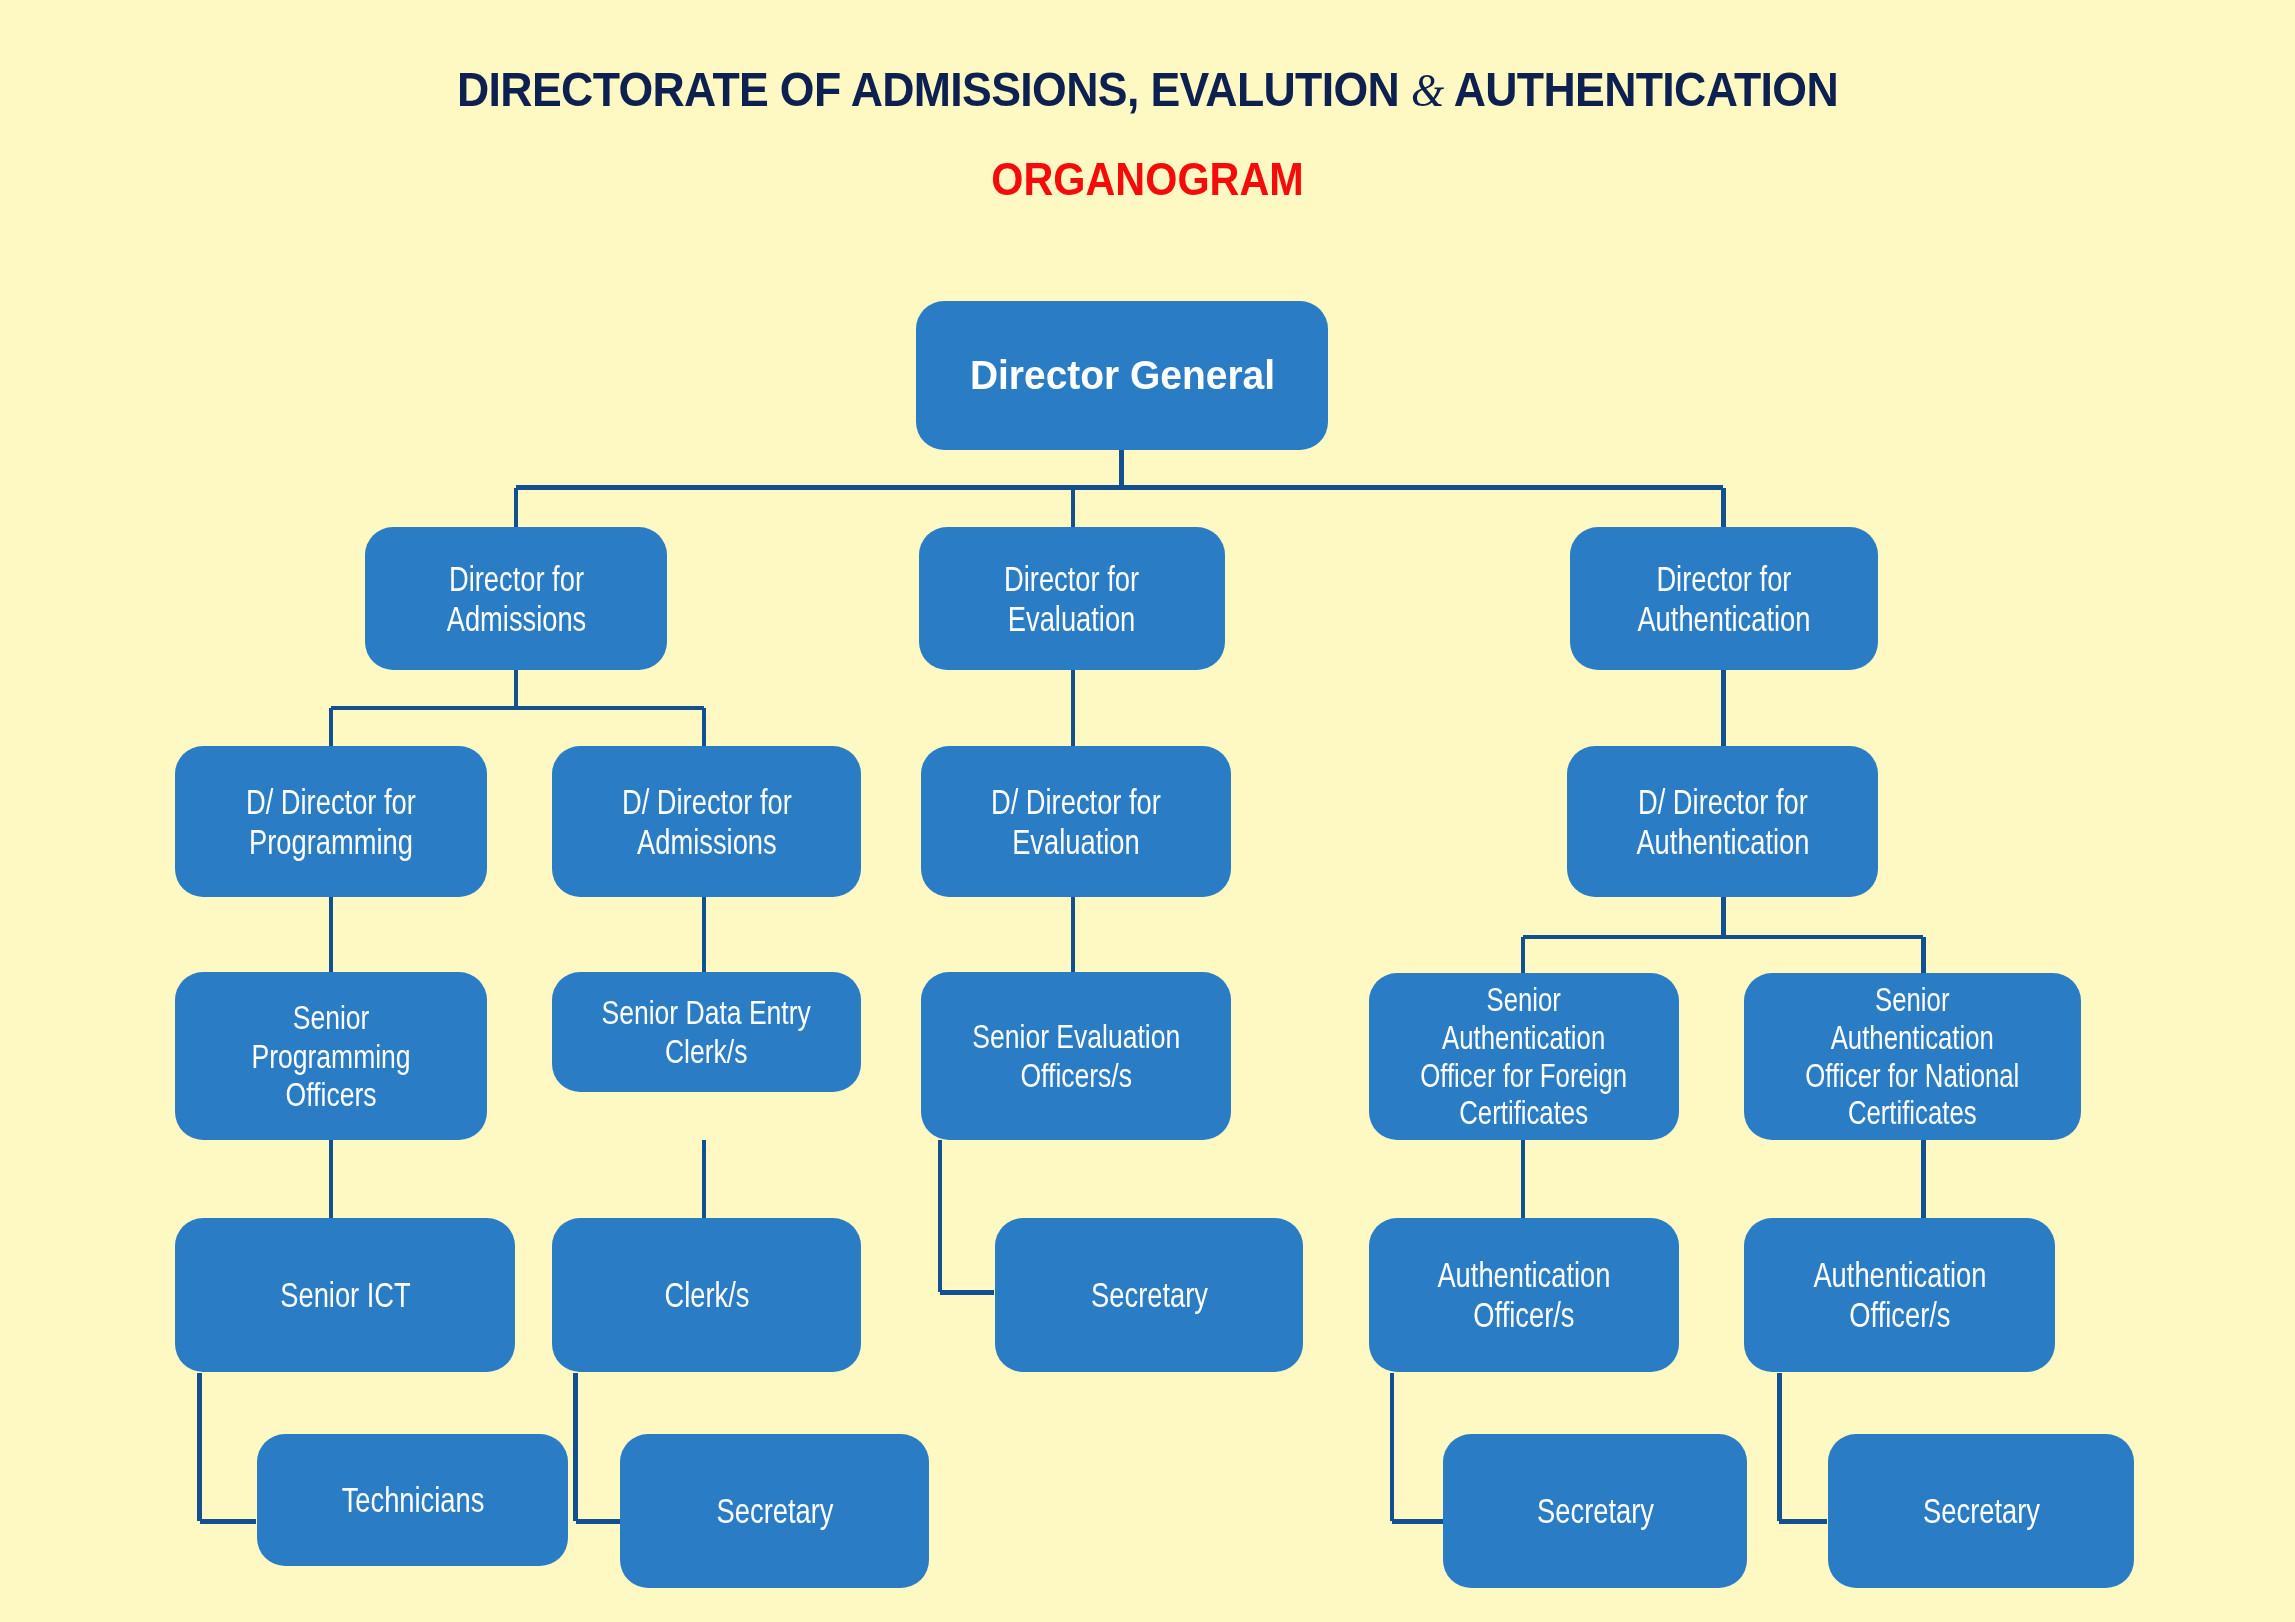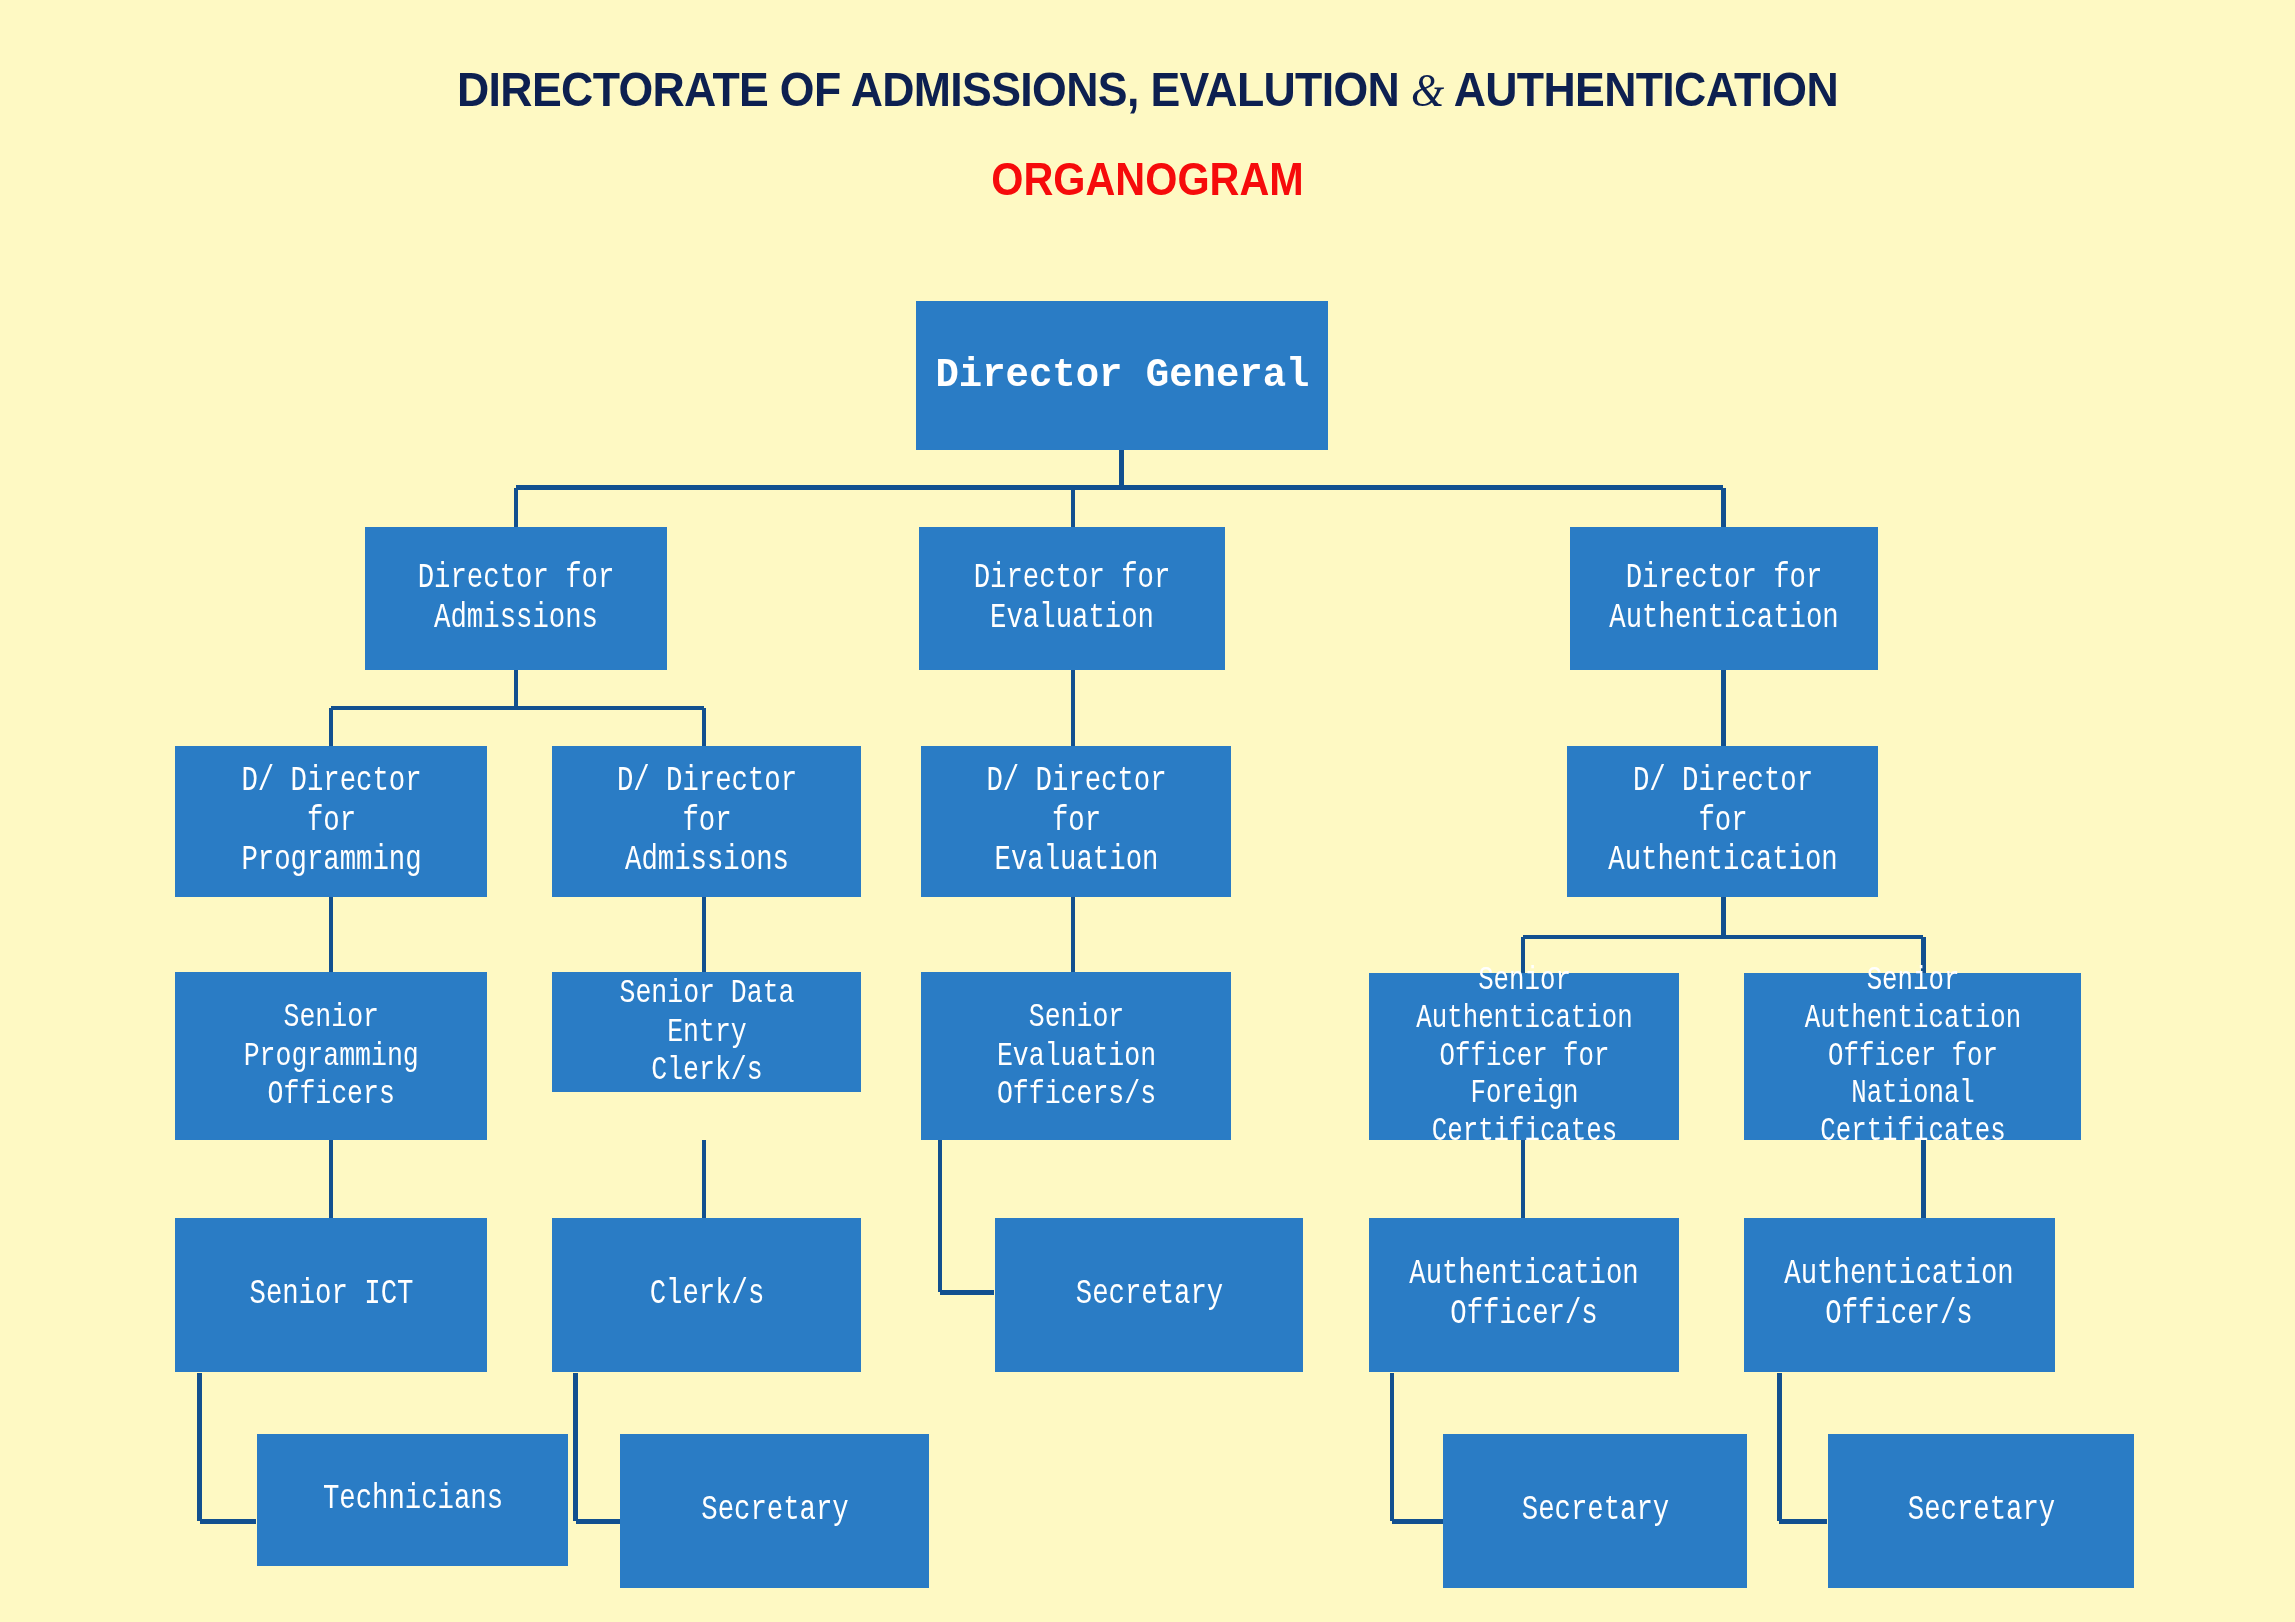--- a/index.html
+++ b/index.html
@@ -71,23 +71,24 @@
     position: absolute;
     background: #2a7cc5;
     color: #ffffff;
     display: flex;
     align-items: center;
     justify-content: center;
     text-align: center;
     box-sizing: border-box;
     padding: 2.6px 6.5px;
     line-height: 1.14;
-    font-family: Liberation Mono, monospace;
+    font-family: Liberation Sans, sans-serif;
     font-size: 35px;
     transform-origin: center center;
+    border-radius: 28px;
   }
   .node .label {
     display: block;
     width: 100%;
     transform: scaleX(0.78);
     transform-origin: center center;
   }
   
   .node.root {
     font-weight: bold;
@@ -251,21 +252,21 @@
 
     <div class="node lvl4 tall" style="left:1744px; top:973px; width:337px; height:167px;">
       <span>
         <span class="label">Senior</span>
         <span class="label">Authentication</span>
         <span class="label">Officer for National</span>
         <span class="label">Certificates</span>
       </span>
     </div>
 
-    <div class="node lvl5" style="left:175px; top:1218px; width:312px; height:154px;">
+    <div class="node lvl5" style="left:175px; top:1218px; width:340px; height:154px;">
       <span class="label">Senior ICT</span>
     </div>
 
     <div class="node lvl5" style="left:552px; top:1218px; width:309px; height:154px;">
       <span class="label">Clerk/s</span>
     </div>
 
     <div class="node lvl5" style="left:995px; top:1218px; width:308px; height:154px;">
       <span class="label">Secretary</span>
     </div>

